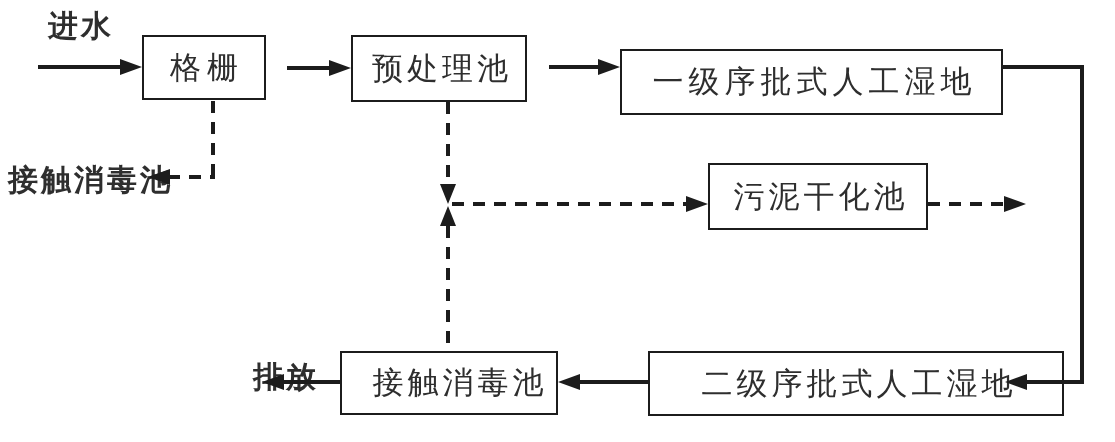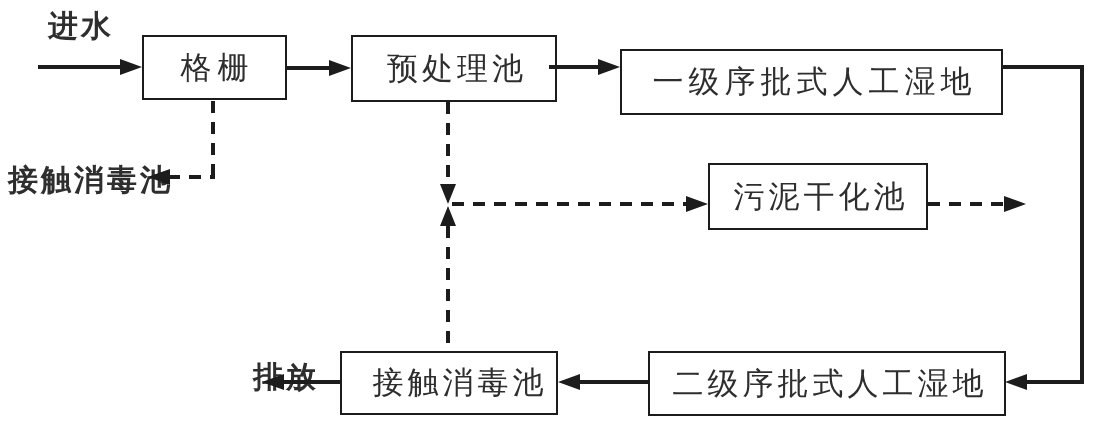--- a/index.html
+++ b/index.html
@@ -58,41 +58,41 @@
   .arr.right { border-top: 8px solid transparent; border-bottom: 8px solid transparent; border-left: 22px solid var(--line); }
   .arr.left  { border-top: 8px solid transparent; border-bottom: 8px solid transparent; border-right: 22px solid var(--line); }
   .arr.down  { border-left: 8px solid transparent; border-right: 8px solid transparent; border-top: 20px solid var(--line); }
   .arr.up    { border-left: 8px solid transparent; border-right: 8px solid transparent; border-bottom: 20px solid var(--line); }
 </style>
 </head>
 <body>
 
 <div class="stage">
 
-  <div class="box" style="left:142px; top:35px;  width:145px; height:65px;">
+  <div class="box" style="left:142px; top:35px;  width:124px; height:65px;">
     <span>格栅</span>
   </div>
 
-  <div class="box" style="left:351px; top:35px;  width:206px; height:67px; letter-spacing:4px;">
+  <div class="box" style="left:351px; top:35px;  width:176px; height:67px; letter-spacing:4px;">
     <span>预处理池</span>
   </div>
 
   <div class="box" style="left:620px; top:33px;  width:383px; height:66px; letter-spacing:5px;margin-top:16px;">
     <span>一级序批式人工湿地</span>
   </div>
 
   <div class="box" style="left:708px; top:163px; width:220px; height:67px; letter-spacing:4px;">
     <span>污泥干化池</span>
   </div>
 
   <div class="box" style="left:340px; top:351px; width:218px; height:64px; letter-spacing:4px;padding-left:16px;">
     <span>接触消毒池</span>
   </div>
 
-  <div class="box" style="left:648px; top:351px; width:358px; height:65px; letter-spacing:4px;">
+  <div class="box" style="left:648px; top:351px; width:416px; height:65px; letter-spacing:4px;">
     <span>二级序批式人工湿地</span>
   </div>
 
   <div class="flabel" style="left:48px;  top:6px;">进水</div>
 
   <div class="flabel" style="left:8px;   top:160px;">接触消毒池</div>
 
 
   <div class="flabel" style="left:253px; top:357px;">排放</div>
 

